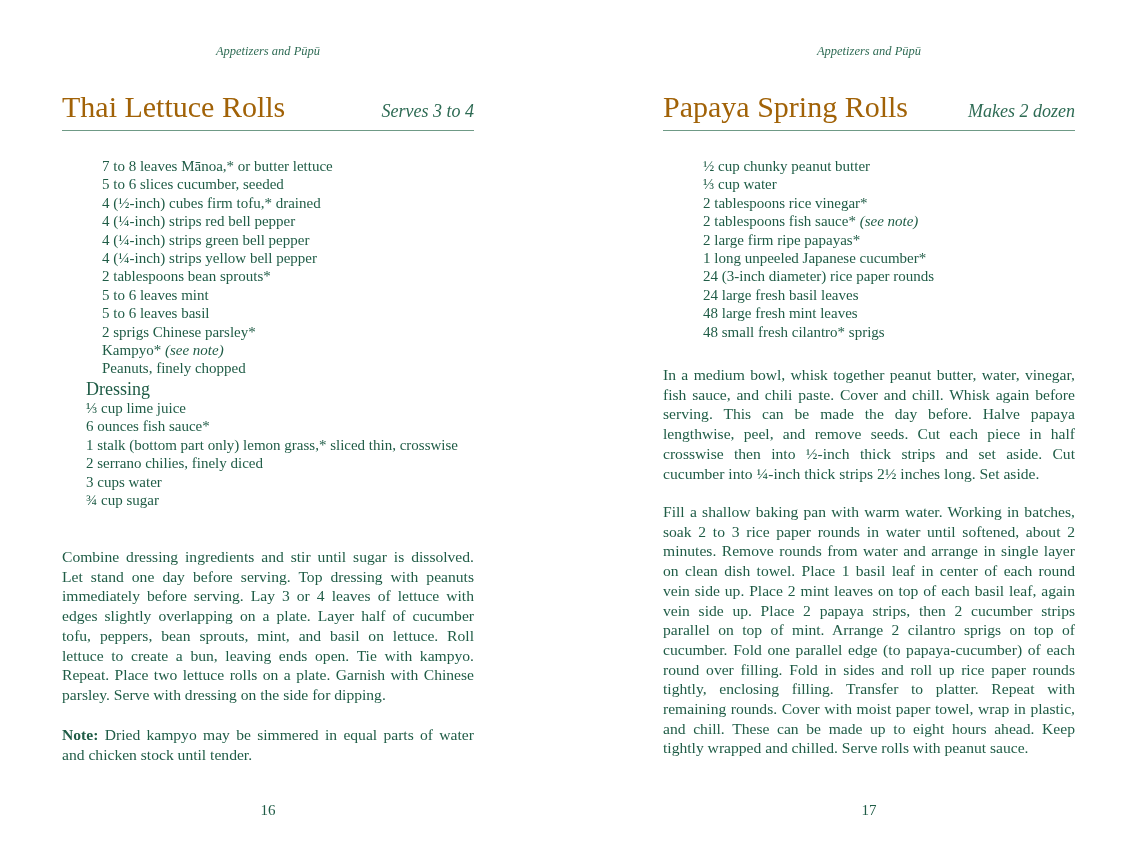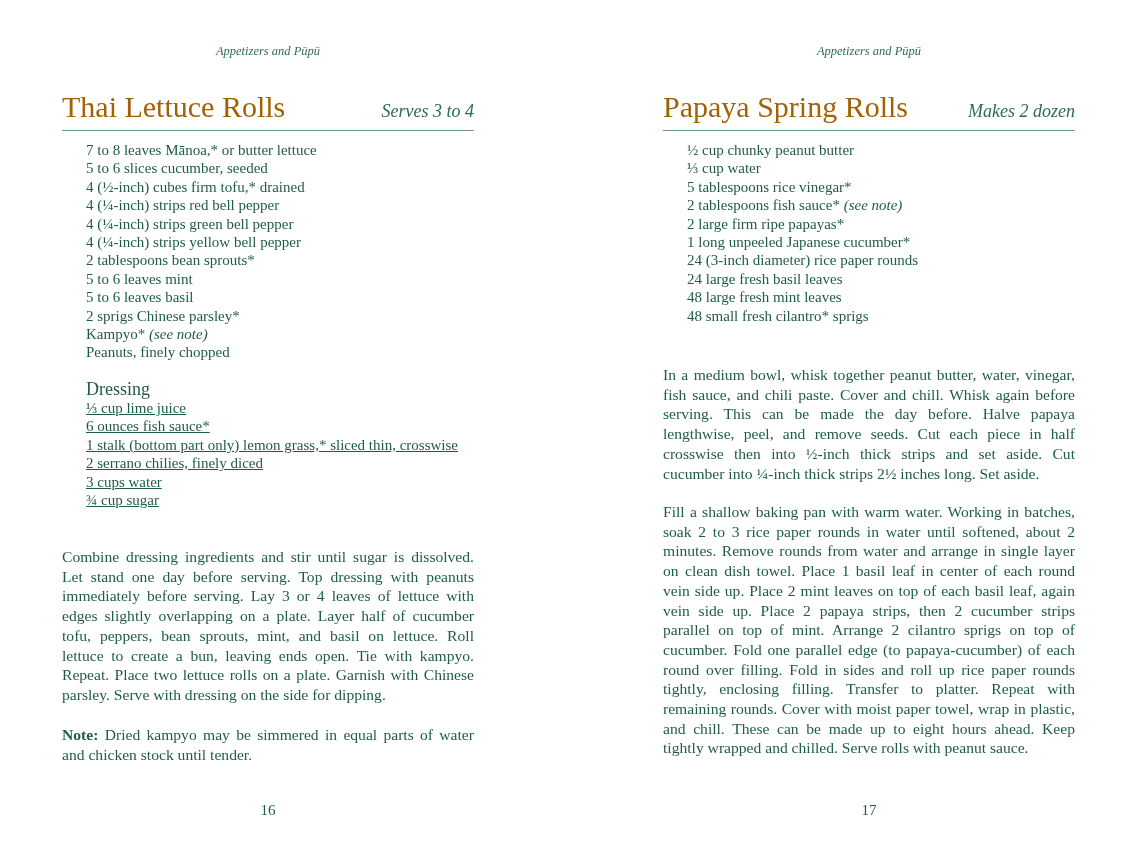--- a/index.html
+++ b/index.html
@@ -21,34 +21,34 @@
   }
   .title {
     position: absolute; left: 0; top: 0; font-size: 30px; line-height: 38px;
     color: #a16207; margin: 0; font-weight: normal;
   }
   .yield {
     position: absolute; right: 0; top: 13px; font-style: italic; font-size: 18px;
     color: #2e6b54;
   }
   .ingredients {
-    position: absolute; left: 24px; top: 141px; margin: 0; padding: 0; list-style: none;
+    position: absolute; left: 24px; top: 141px; margin: 16px; padding: 0; list-style: none;
     font-size: 15px; line-height: 18.4px;
   }
   .ingredients li { white-space: nowrap; }
   .ingredients .note-it { font-style: italic; }
   .subhead {
     position: absolute; left: 24px; top: 378px; font-size: 18px; line-height: 22px;
     margin: 0; font-weight: normal;
   }
   .dressing {
     position: absolute; left: 24px; top: 399px; margin: 0; padding: 0; list-style: none;
     font-size: 15px; line-height: 18.4px;
   }
-  .dressing li { white-space: nowrap; text-decoration: underline; }
+  .dressing li { white-space: nowrap; }
   .para {
     position: absolute; left: 0; width: 412px; margin: 0;
     font-size: 15.6px; line-height: 19.7px; text-align: justify;
   }
   .page-number {
     position: absolute; top: 802px; left: 0; width: 412px; text-align: center; font-size: 15px;
   }
   .bold { font-weight: bold; }
 </style>
 </head>
@@ -90,21 +90,21 @@
 
 <div class="page right">
   <div class="running-head">Appetizers and Pūpū</div>
   <div class="title-row">
     <h1 class="title">Papaya Spring Rolls</h1>
     <span class="yield">Makes 2 dozen</span>
   </div>
   <ul class="ingredients">
     <li><span>½ cup chunky peanut butter</span></li>
     <li><span>⅓ cup water</span></li>
-    <li><span>5 tablespoons rice vinegar*</span></li>
+    <li><span>2 tablespoons rice vinegar*</span></li>
     <li><span>2 tablespoons fish sauce* </span><span class="note-it">(see note)</span></li>
     <li><span>2 large firm ripe papayas*</span></li>
     <li><span>1 long unpeeled Japanese cucumber*</span></li>
     <li><span>24 (3-inch diameter) rice paper rounds</span></li>
     <li><span>24 large fresh basil leaves</span></li>
     <li><span>48 large fresh mint leaves</span></li>
     <li><span>48 small fresh cilantro* sprigs</span></li>
   </ul>
   <p class="para" style="top:365px;">In a medium bowl, whisk together peanut butter, water, vinegar, fish sauce, and chili paste. Cover and chill. Whisk again before serving. This can be made the day before. Halve papaya lengthwise, peel, and remove seeds. Cut each piece in half crosswise then into ½-inch thick strips and set aside. Cut cucumber into ¼-inch thick strips 2½ inches long. Set aside.</p>
   <p class="para" style="top:502px;">Fill a shallow baking pan with warm water. Working in batches, soak 2 to 3 rice paper rounds in water until softened, about 2 minutes. Remove rounds from water and arrange in single layer on clean dish towel. Place 1 basil leaf in center of each round vein side up. Place 2 mint leaves on top of each basil leaf, again vein side up. Place 2 papaya strips, then 2 cucumber strips parallel on top of mint. Arrange 2 cilantro sprigs on top of cucumber. Fold one parallel edge (to papaya-cucumber) of each round over filling. Fold in sides and roll up rice paper rounds tightly, enclosing filling. Transfer to platter. Repeat with remaining rounds. Cover with moist paper towel, wrap in plastic, and chill. These can be made up to eight hours ahead. Keep tightly wrapped and chilled. Serve rolls with peanut sauce.</p>

